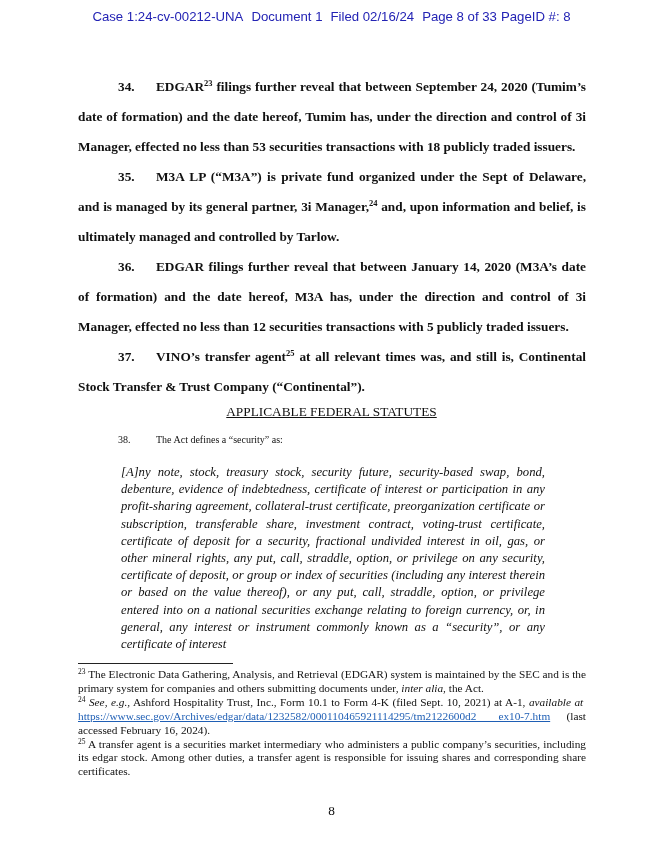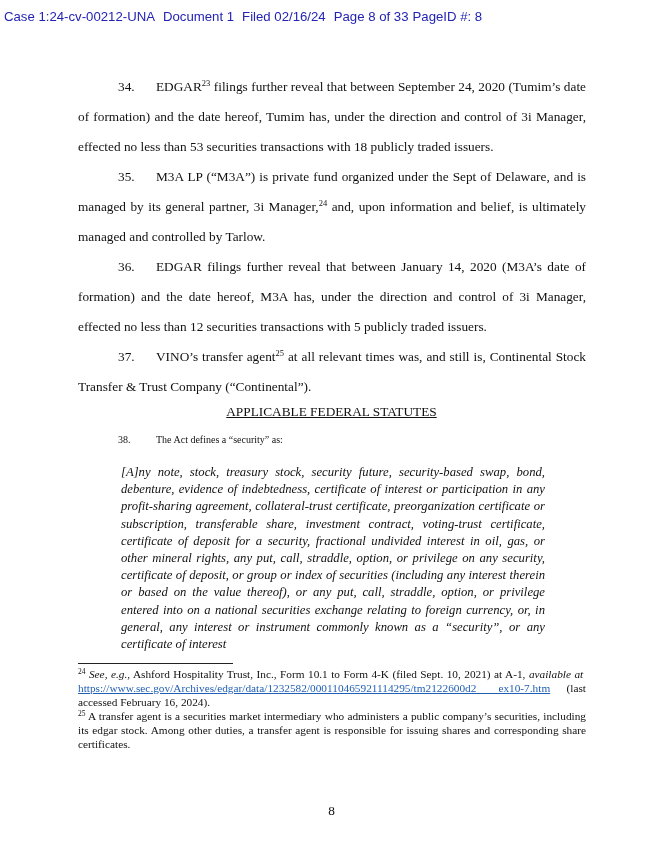--- a/index.html
+++ b/index.html
@@ -3,30 +3,31 @@
   <meta charset="utf-8">
   <style>
     html, body { margin: 0; padding: 0; background: #ffffff; }
     body {
       width: 663px; height: 858px; position: relative; overflow: hidden;
       font-family: "Liberation Serif", "DejaVu Serif", serif;
       color: #111;
     }
     .header {
       position: absolute; top: 9px; left: 0; width: 663px;
+      text-align: center;
       font-family: "Liberation Sans", "DejaVu Sans", sans-serif;
       font-size: 13.2px; color: #2323b4; white-space: pre;
     }
     .header span { margin: 0 4px; }
     .body-text {
       position: absolute; left: 78px; width: 508px;
       font-size: 13.3px; line-height: 29.8px;
       text-align: justify; text-align-last: left;
     }
-    .para { margin: 0; }
+    .para { margin: 0; font-weight: bold; }
     .para .num { display: inline-block; width: 38px; margin-left: 40px; }
     sup { font-size: 8.5px; line-height: 0; vertical-align: 5px; }
     .heading {
       position: absolute; top: 404px; left: 0; width: 663px; text-align: center;
       font-weight: normal; text-decoration: underline; font-size: 13.3px;
     }
     .p38 { position: absolute; top: 434px; left: 118px; font-size: 10px; }
     .p38 .num { display: inline-block; width: 38px; }
     .quote {
       position: absolute; top: 464px; left: 121px; width: 424px;
@@ -71,17 +72,18 @@
 
 <div class="heading">APPLICABLE FEDERAL STATUTES</div>
 
 <div class="p38"><span class="num">38.</span><span>The Act defines a “security” as:</span></div>
 
 <div class="quote">[A]ny note, stock, treasury stock, security future, security-based swap, bond, debenture, evidence of indebtedness, certificate of interest or participation in any profit-sharing agreement, collateral-trust certificate, preorganization certificate or subscription, transferable share, investment contract, voting-trust certificate, certificate of deposit for a security, fractional undivided interest in oil, gas, or other mineral rights, any put, call, straddle, option, or privilege on any security, certificate of deposit, or group or index of securities (including any interest therein or based on the value thereof), or any put, call, straddle, option, or privilege entered into on a national securities exchange relating to foreign currency, or, in general, any interest or instrument commonly known as a “security”, or any certificate of interest</div>
 
 <div class="fn-rule"></div>
 
 <div class="footnotes">
+  <p><sup>23</sup><span> The Electronic Data Gathering, Analysis, and Retrieval (EDGAR) system is maintained by the SEC and is the primary system for companies and others submitting documents under, </span><i>inter alia</i><span>, the Act.</span></p>
   <p><sup>24</sup> <i>See, e.g.,</i><span> Ashford Hospitality Trust, Inc., Form 10.1 to Form 4-K (filed Sept. 10, 2021) at A-1, </span><i>available at</i>&nbsp; <span class="link">https://www.sec.gov/Archives/edgar/data/1232582/000110465921114295/tm2122600d2_ ex10-7.htm</span><span> (last accessed February 16, 2024).</span></p>
   <p><sup>25</sup><span> A transfer agent is a securities market intermediary who administers a public company’s securities, including its edgar stock.  Among other duties, a transfer agent is responsible for issuing shares and corresponding share certificates.</span></p>
 </div>
 
 <div class="page-num">8</div>
 
 </body></html>

